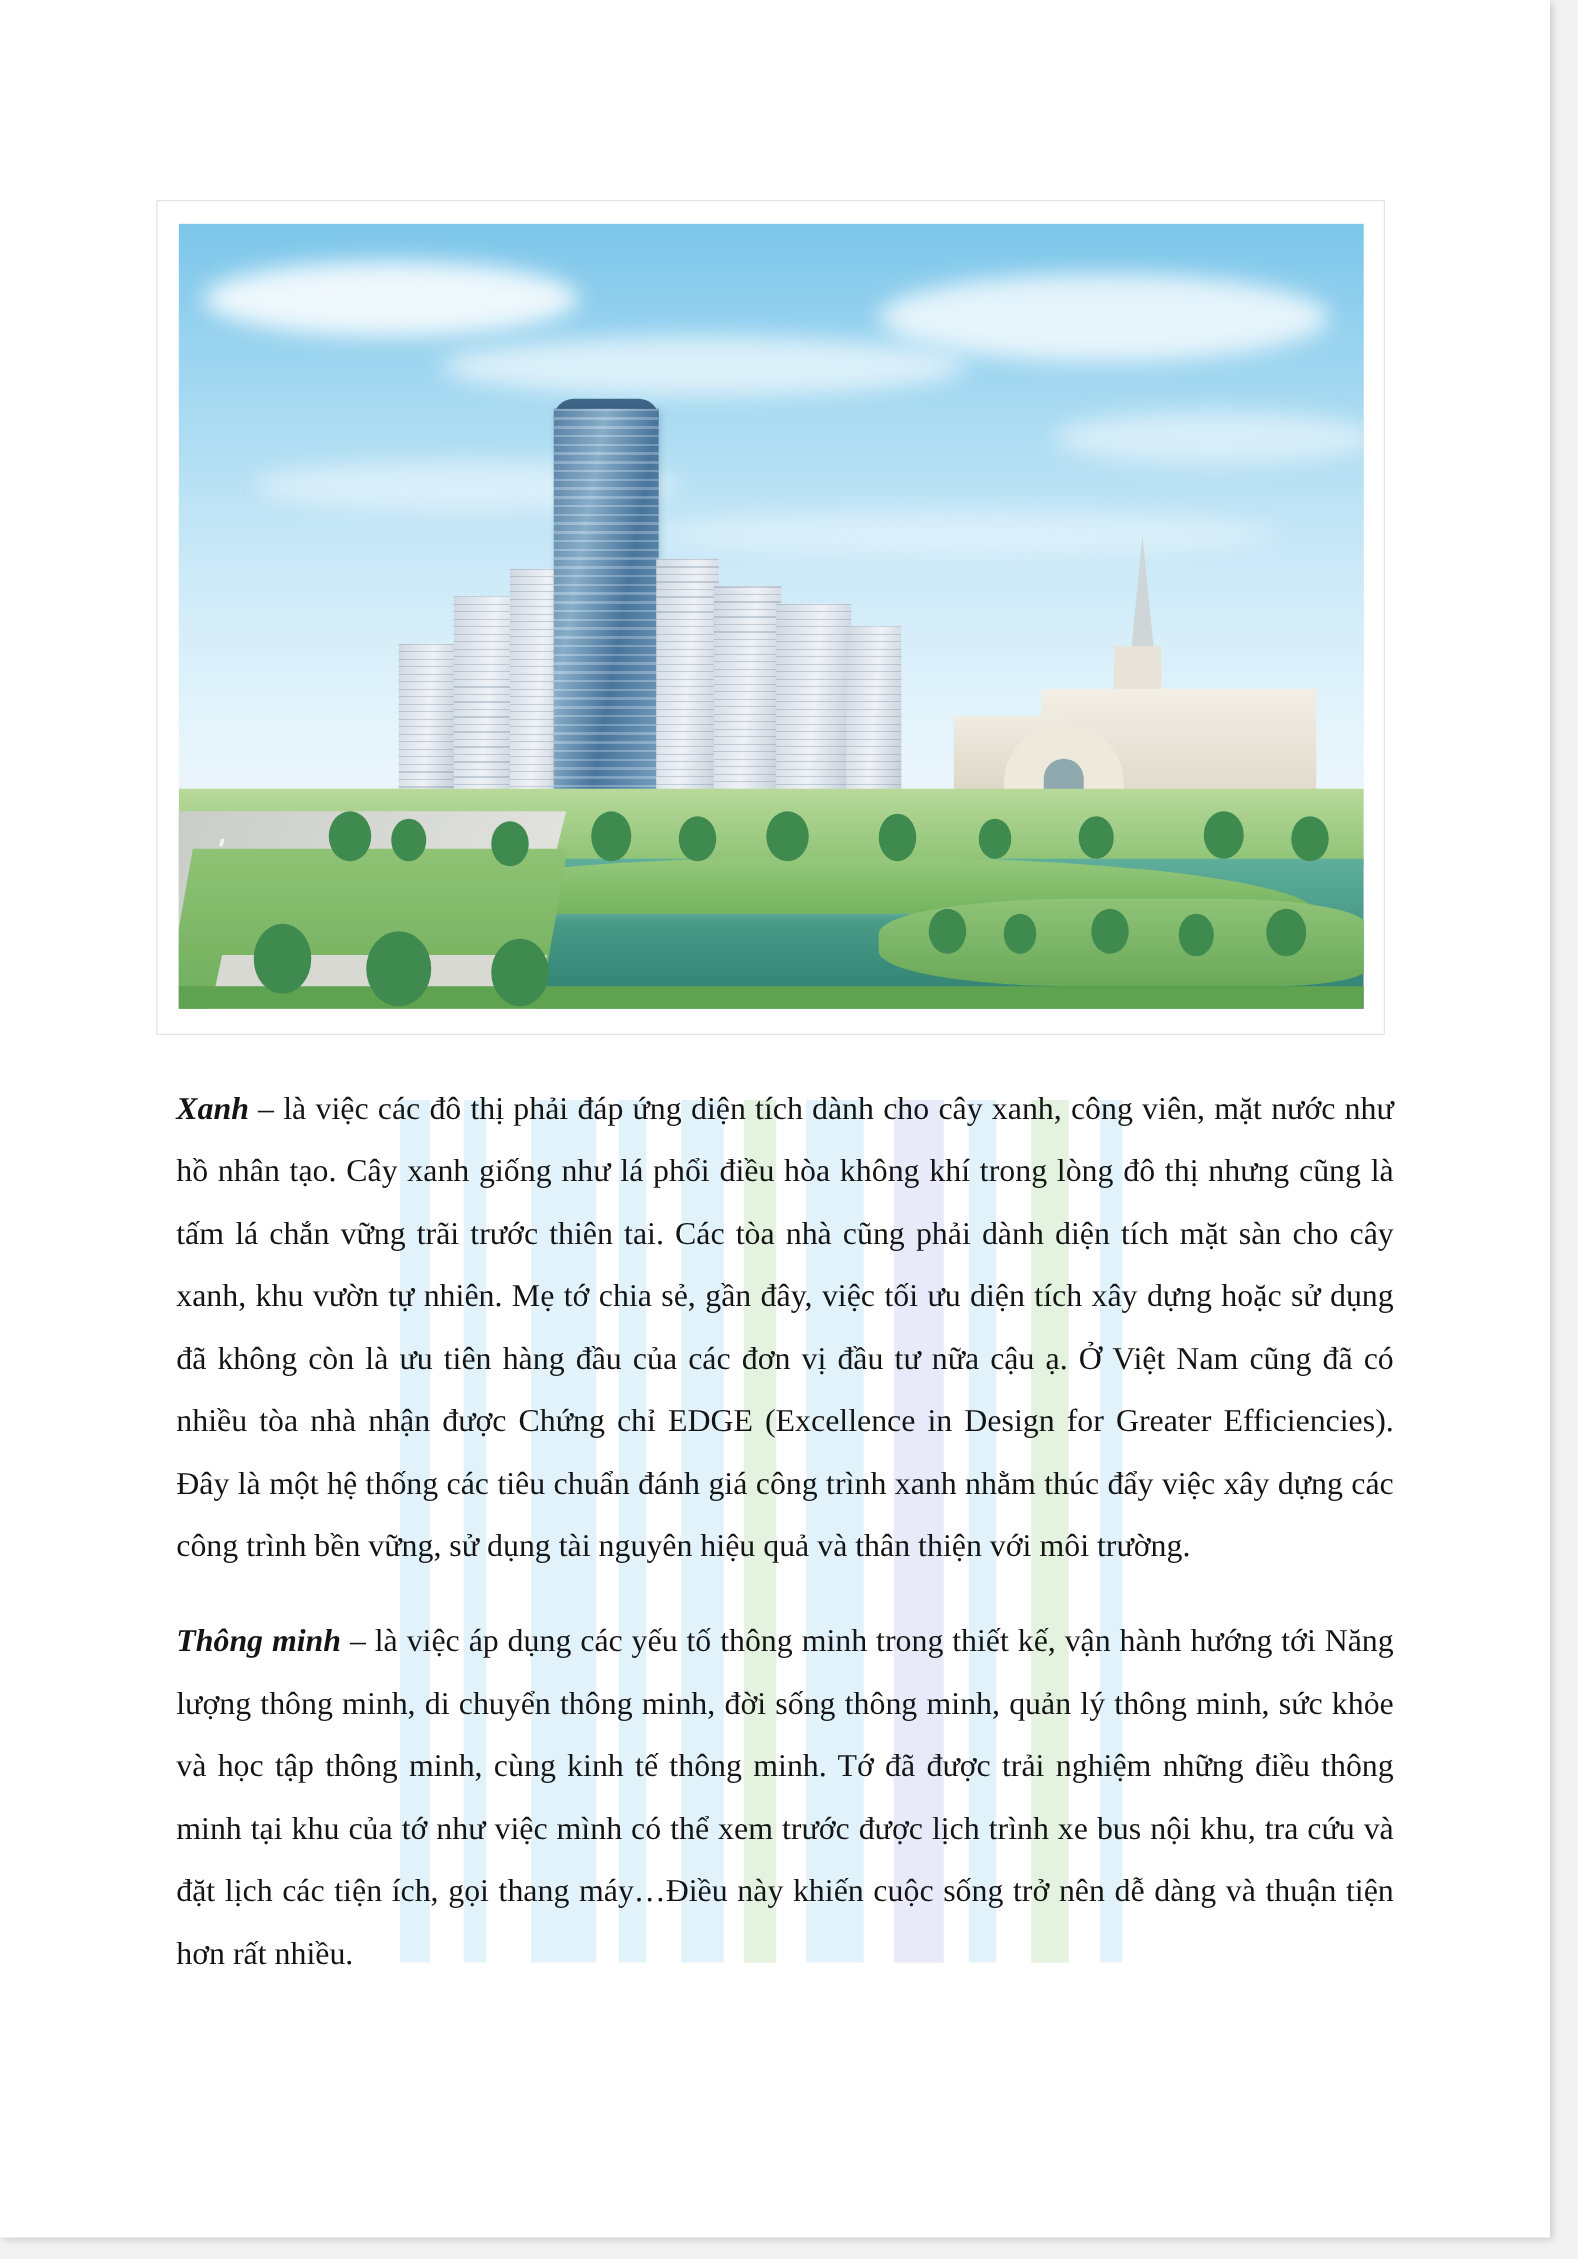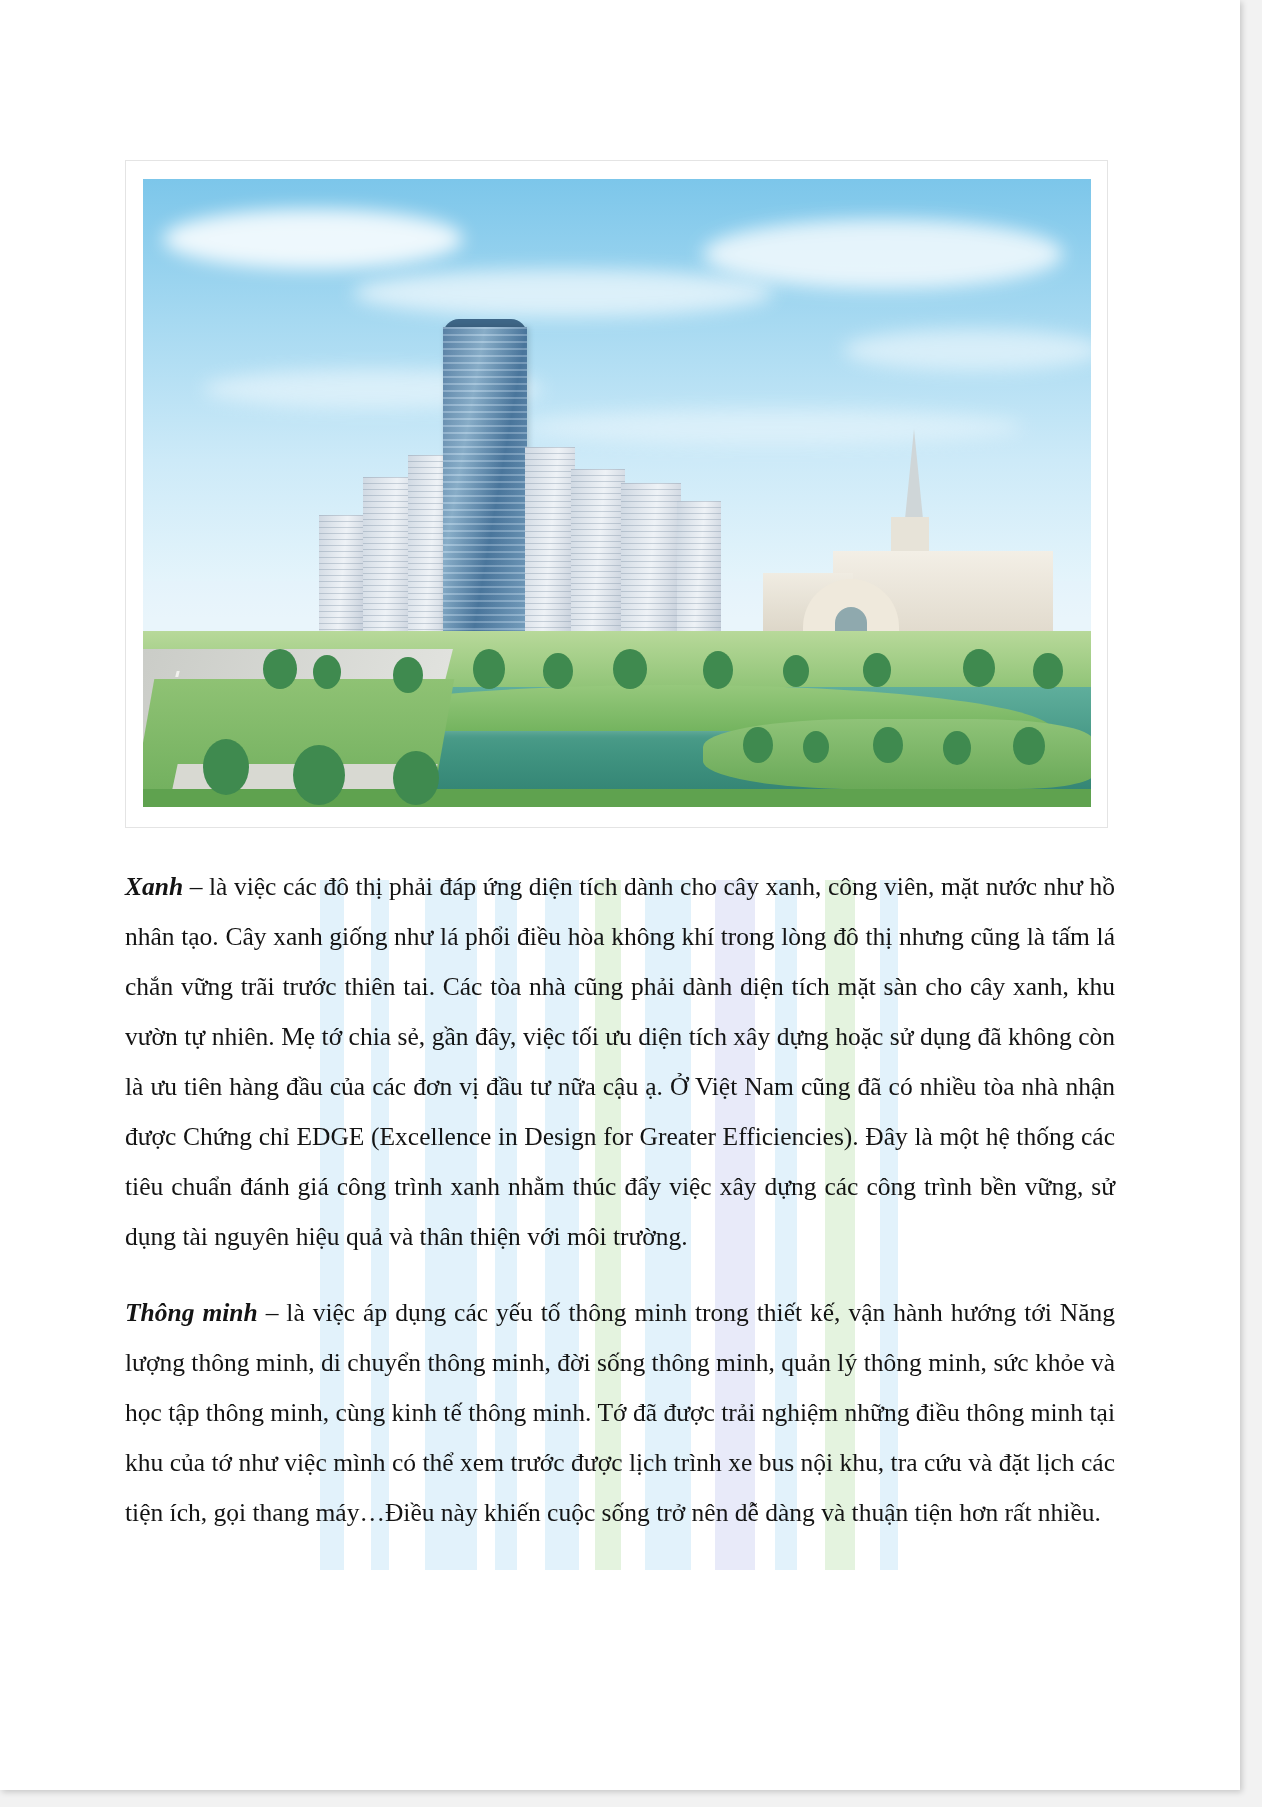--- a/index.html
+++ b/index.html
@@ -196,21 +196,21 @@
   .fg-grass {
     position: absolute; left: 0; top: 610px; width: 100%; height: 20px;
     background: #5fa24f;
   }
 
   
   p.para {
     font-size: 25.5px;
     line-height: 50px;
     text-align: justify;
-    margin: 0 0 26px 0;
+    margin: 0 0 26px 16px;
     color: #141414;
     hyphens: none;
   }
   p.para b, p.para .lead {
     font-weight: bold;
     font-style: italic;
   }
 
   
   .bands {

